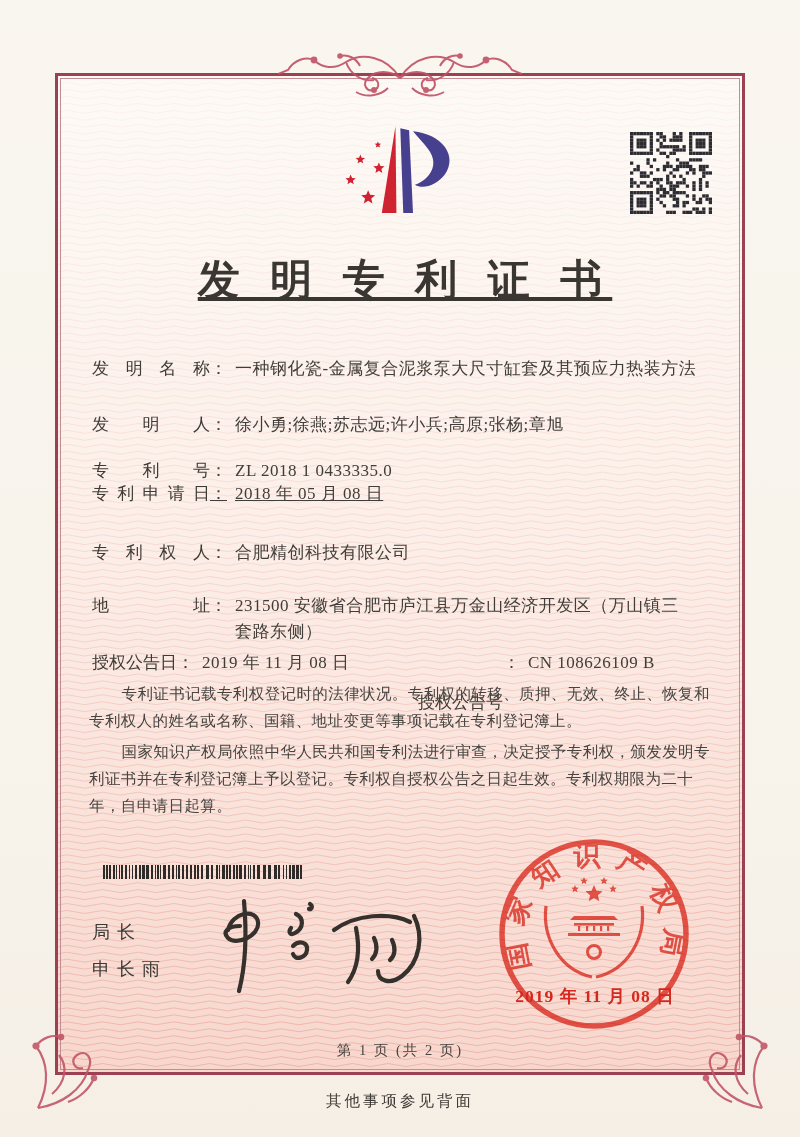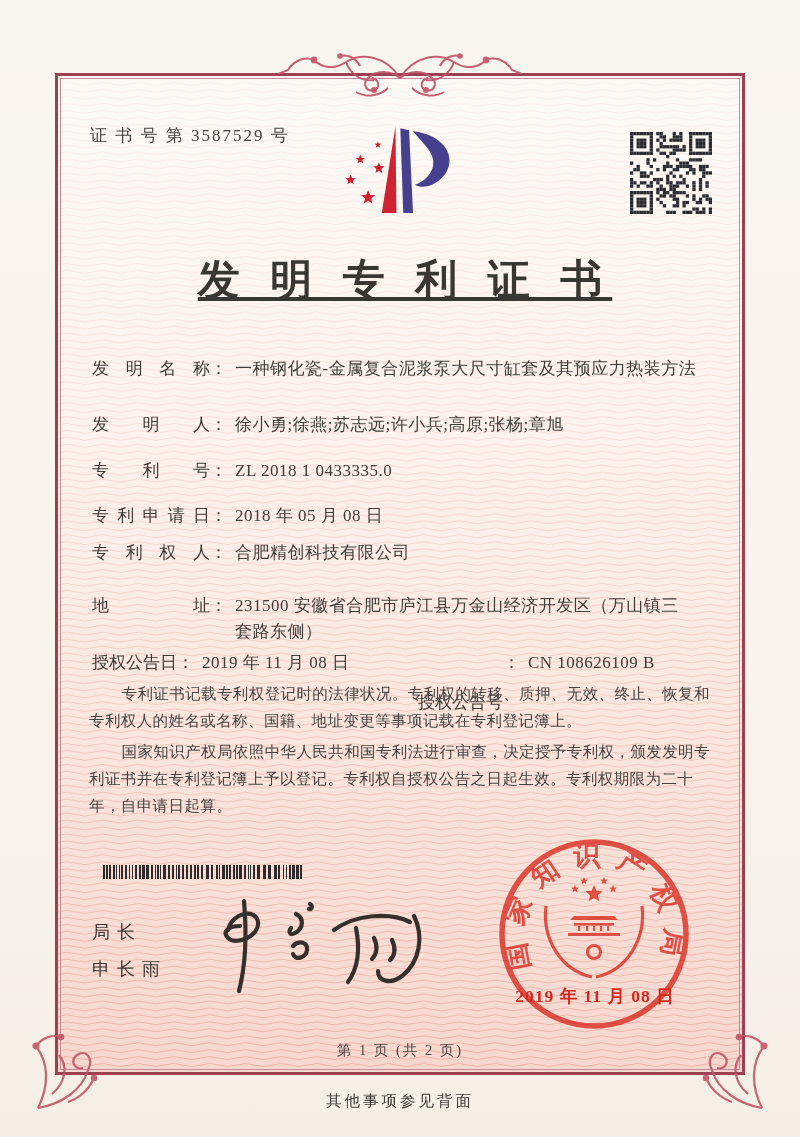--- a/index.html
+++ b/index.html
@@ -208,21 +208,20 @@
         <path d="M0 946 q9 -3 18 0 q9 3 18 0 q9 -3 18 0 q9 3 18 0 q9 -3 18 0 q9 3 18 0 q9 -3 18 0 q9 3 18 0 q9 -3 18 0 q9 3 18 0 q9 -3 18 0 q9 3 18 0 q9 -3 18 0 q9 3 18 0 q9 -3 18 0 q9 3 18 0 q9 -3 18 0 q9 3 18 0 q9 -3 18 0 q9 3 18 0 q9 -3 18 0 q9 3 18 0 q9 -3 18 0 q9 3 18 0 q9 -3 18 0 q9 3 18 0 q9 -3 18 0 q9 3 18 0 q9 -3 18 0 q9 3 18 0 q9 -3 18 0 q9 3 18 0 q9 -3 18 0 q9 3 18 0 q9 -3 18 0 q9 3 18 0 q9 -3 18 0 q9 3 18 0 q9 -3 18 0 q9 3 18 0" stroke="#eba49a" stroke-width="1" fill="none" opacity="0.649"></path>
         <path d="M0 953 q9 -3 18 0 q9 3 18 0 q9 -3 18 0 q9 3 18 0 q9 -3 18 0 q9 3 18 0 q9 -3 18 0 q9 3 18 0 q9 -3 18 0 q9 3 18 0 q9 -3 18 0 q9 3 18 0 q9 -3 18 0 q9 3 18 0 q9 -3 18 0 q9 3 18 0 q9 -3 18 0 q9 3 18 0 q9 -3 18 0 q9 3 18 0 q9 -3 18 0 q9 3 18 0 q9 -3 18 0 q9 3 18 0 q9 -3 18 0 q9 3 18 0 q9 -3 18 0 q9 3 18 0 q9 -3 18 0 q9 3 18 0 q9 -3 18 0 q9 3 18 0 q9 -3 18 0 q9 3 18 0 q9 -3 18 0 q9 3 18 0 q9 -3 18 0 q9 3 18 0 q9 -3 18 0 q9 3 18 0" stroke="#eba49a" stroke-width="1" fill="none" opacity="0.656"></path>
         <path d="M0 960 q9 -3 18 0 q9 3 18 0 q9 -3 18 0 q9 3 18 0 q9 -3 18 0 q9 3 18 0 q9 -3 18 0 q9 3 18 0 q9 -3 18 0 q9 3 18 0 q9 -3 18 0 q9 3 18 0 q9 -3 18 0 q9 3 18 0 q9 -3 18 0 q9 3 18 0 q9 -3 18 0 q9 3 18 0 q9 -3 18 0 q9 3 18 0 q9 -3 18 0 q9 3 18 0 q9 -3 18 0 q9 3 18 0 q9 -3 18 0 q9 3 18 0 q9 -3 18 0 q9 3 18 0 q9 -3 18 0 q9 3 18 0 q9 -3 18 0 q9 3 18 0 q9 -3 18 0 q9 3 18 0 q9 -3 18 0 q9 3 18 0 q9 -3 18 0 q9 3 18 0 q9 -3 18 0 q9 3 18 0" stroke="#eba49a" stroke-width="1" fill="none" opacity="0.662"></path>
         <path d="M0 967 q9 -3 18 0 q9 3 18 0 q9 -3 18 0 q9 3 18 0 q9 -3 18 0 q9 3 18 0 q9 -3 18 0 q9 3 18 0 q9 -3 18 0 q9 3 18 0 q9 -3 18 0 q9 3 18 0 q9 -3 18 0 q9 3 18 0 q9 -3 18 0 q9 3 18 0 q9 -3 18 0 q9 3 18 0 q9 -3 18 0 q9 3 18 0 q9 -3 18 0 q9 3 18 0 q9 -3 18 0 q9 3 18 0 q9 -3 18 0 q9 3 18 0 q9 -3 18 0 q9 3 18 0 q9 -3 18 0 q9 3 18 0 q9 -3 18 0 q9 3 18 0 q9 -3 18 0 q9 3 18 0 q9 -3 18 0 q9 3 18 0 q9 -3 18 0 q9 3 18 0 q9 -3 18 0 q9 3 18 0" stroke="#eba49a" stroke-width="1" fill="none" opacity="0.669"></path>
         <path d="M0 974 q9 -3 18 0 q9 3 18 0 q9 -3 18 0 q9 3 18 0 q9 -3 18 0 q9 3 18 0 q9 -3 18 0 q9 3 18 0 q9 -3 18 0 q9 3 18 0 q9 -3 18 0 q9 3 18 0 q9 -3 18 0 q9 3 18 0 q9 -3 18 0 q9 3 18 0 q9 -3 18 0 q9 3 18 0 q9 -3 18 0 q9 3 18 0 q9 -3 18 0 q9 3 18 0 q9 -3 18 0 q9 3 18 0 q9 -3 18 0 q9 3 18 0 q9 -3 18 0 q9 3 18 0 q9 -3 18 0 q9 3 18 0 q9 -3 18 0 q9 3 18 0 q9 -3 18 0 q9 3 18 0 q9 -3 18 0 q9 3 18 0 q9 -3 18 0 q9 3 18 0 q9 -3 18 0 q9 3 18 0" stroke="#eba49a" stroke-width="1" fill="none" opacity="0.675"></path>
         <path d="M0 981 q9 -3 18 0 q9 3 18 0 q9 -3 18 0 q9 3 18 0 q9 -3 18 0 q9 3 18 0 q9 -3 18 0 q9 3 18 0 q9 -3 18 0 q9 3 18 0 q9 -3 18 0 q9 3 18 0 q9 -3 18 0 q9 3 18 0 q9 -3 18 0 q9 3 18 0 q9 -3 18 0 q9 3 18 0 q9 -3 18 0 q9 3 18 0 q9 -3 18 0 q9 3 18 0 q9 -3 18 0 q9 3 18 0 q9 -3 18 0 q9 3 18 0 q9 -3 18 0 q9 3 18 0 q9 -3 18 0 q9 3 18 0 q9 -3 18 0 q9 3 18 0 q9 -3 18 0 q9 3 18 0 q9 -3 18 0 q9 3 18 0 q9 -3 18 0 q9 3 18 0 q9 -3 18 0 q9 3 18 0" stroke="#eba49a" stroke-width="1" fill="none" opacity="0.682"></path>
         <path d="M0 988 q9 -3 18 0 q9 3 18 0 q9 -3 18 0 q9 3 18 0 q9 -3 18 0 q9 3 18 0 q9 -3 18 0 q9 3 18 0 q9 -3 18 0 q9 3 18 0 q9 -3 18 0 q9 3 18 0 q9 -3 18 0 q9 3 18 0 q9 -3 18 0 q9 3 18 0 q9 -3 18 0 q9 3 18 0 q9 -3 18 0 q9 3 18 0 q9 -3 18 0 q9 3 18 0 q9 -3 18 0 q9 3 18 0 q9 -3 18 0 q9 3 18 0 q9 -3 18 0 q9 3 18 0 q9 -3 18 0 q9 3 18 0 q9 -3 18 0 q9 3 18 0 q9 -3 18 0 q9 3 18 0 q9 -3 18 0 q9 3 18 0 q9 -3 18 0 q9 3 18 0 q9 -3 18 0 q9 3 18 0" stroke="#eba49a" stroke-width="1" fill="none" opacity="0.689"></path>
         <path d="M0 995 q9 -3 18 0 q9 3 18 0 q9 -3 18 0 q9 3 18 0 q9 -3 18 0 q9 3 18 0 q9 -3 18 0 q9 3 18 0 q9 -3 18 0 q9 3 18 0 q9 -3 18 0 q9 3 18 0 q9 -3 18 0 q9 3 18 0 q9 -3 18 0 q9 3 18 0 q9 -3 18 0 q9 3 18 0 q9 -3 18 0 q9 3 18 0 q9 -3 18 0 q9 3 18 0 q9 -3 18 0 q9 3 18 0 q9 -3 18 0 q9 3 18 0 q9 -3 18 0 q9 3 18 0 q9 -3 18 0 q9 3 18 0 q9 -3 18 0 q9 3 18 0 q9 -3 18 0 q9 3 18 0 q9 -3 18 0 q9 3 18 0 q9 -3 18 0 q9 3 18 0 q9 -3 18 0 q9 3 18 0" stroke="#eba49a" stroke-width="1" fill="none" opacity="0.695"></path>
       </svg>
 
-    <div class="cert-no">证 书 号 第 3587529 号</div>
 
     <svg class="logo" viewBox="0 0 160 120">
       <g id="logo-stars" fill="#cf2332">
           <polygon points="44.0,23.5 44.9,25.7 47.3,25.9 45.5,27.5 46.1,29.8 44.0,28.6 41.9,29.8 42.5,27.5 40.7,25.9 43.1,25.7"></polygon>
           <polygon points="26.0,37.0 27.3,40.2 30.8,40.5 28.1,42.7 28.9,46.0 26.0,44.3 23.1,46.0 23.9,42.7 21.2,40.5 24.7,40.2"></polygon>
           <polygon points="45.0,45.0 46.6,48.8 50.7,49.1 47.6,51.8 48.5,55.9 45.0,53.7 41.5,55.9 42.4,51.8 39.3,49.1 43.4,48.8"></polygon>
           <polygon points="16.0,57.5 17.5,61.0 21.2,61.3 18.4,63.8 19.2,67.4 16.0,65.5 12.8,67.4 13.6,63.8 10.8,61.3 14.5,61.0"></polygon>
           <polygon points="34.0,73.5 36.0,78.3 41.1,78.7 37.2,82.0 38.4,87.1 34.0,84.4 29.6,87.1 30.8,82.0 26.9,78.7 32.0,78.3"></polygon>
         </g>
       <polygon points="62,8 48,97 63,97" fill="#cf2332"></polygon>
@@ -510,21 +509,21 @@
     <div class="fields">
       <div class="row" style="top:280px;">
         <span class="label">发明名称</span><span class="colon">：</span><span class="value">一种钢化瓷-金属复合泥浆泵大尺寸缸套及其预应力热装方法</span>
       </div>
       <div class="row" style="top:336px;">
         <span class="label">发明人</span><span class="colon">：</span><span class="value">徐小勇;徐燕;苏志远;许小兵;高原;张杨;章旭</span>
       </div>
       <div class="row" style="top:382px;">
         <span class="label">专利号</span><span class="colon">：</span><span class="value">ZL 2018 1 0433335.0</span>
       </div>
-      <div class="row" style="top:427px;">
+      <div class="row" style="top:405px;text-decoration:underline;">
         <span class="label">专利申请日</span><span class="colon">：</span><span class="value">2018 年 05 月 08 日</span>
       </div>
       <div class="row" style="top:464px;">
         <span class="label">专利权人</span><span class="colon">：</span><span class="value">合肥精创科技有限公司</span>
       </div>
       <div class="row row-address" style="top:517px;">
         <span class="label">地址</span><span class="colon">：</span><span class="value">231500 安徽省合肥市庐江县万金山经济开发区（万山镇三套路东侧）</span>
       </div>
       <div class="row" style="top:574px;">
         <span>

